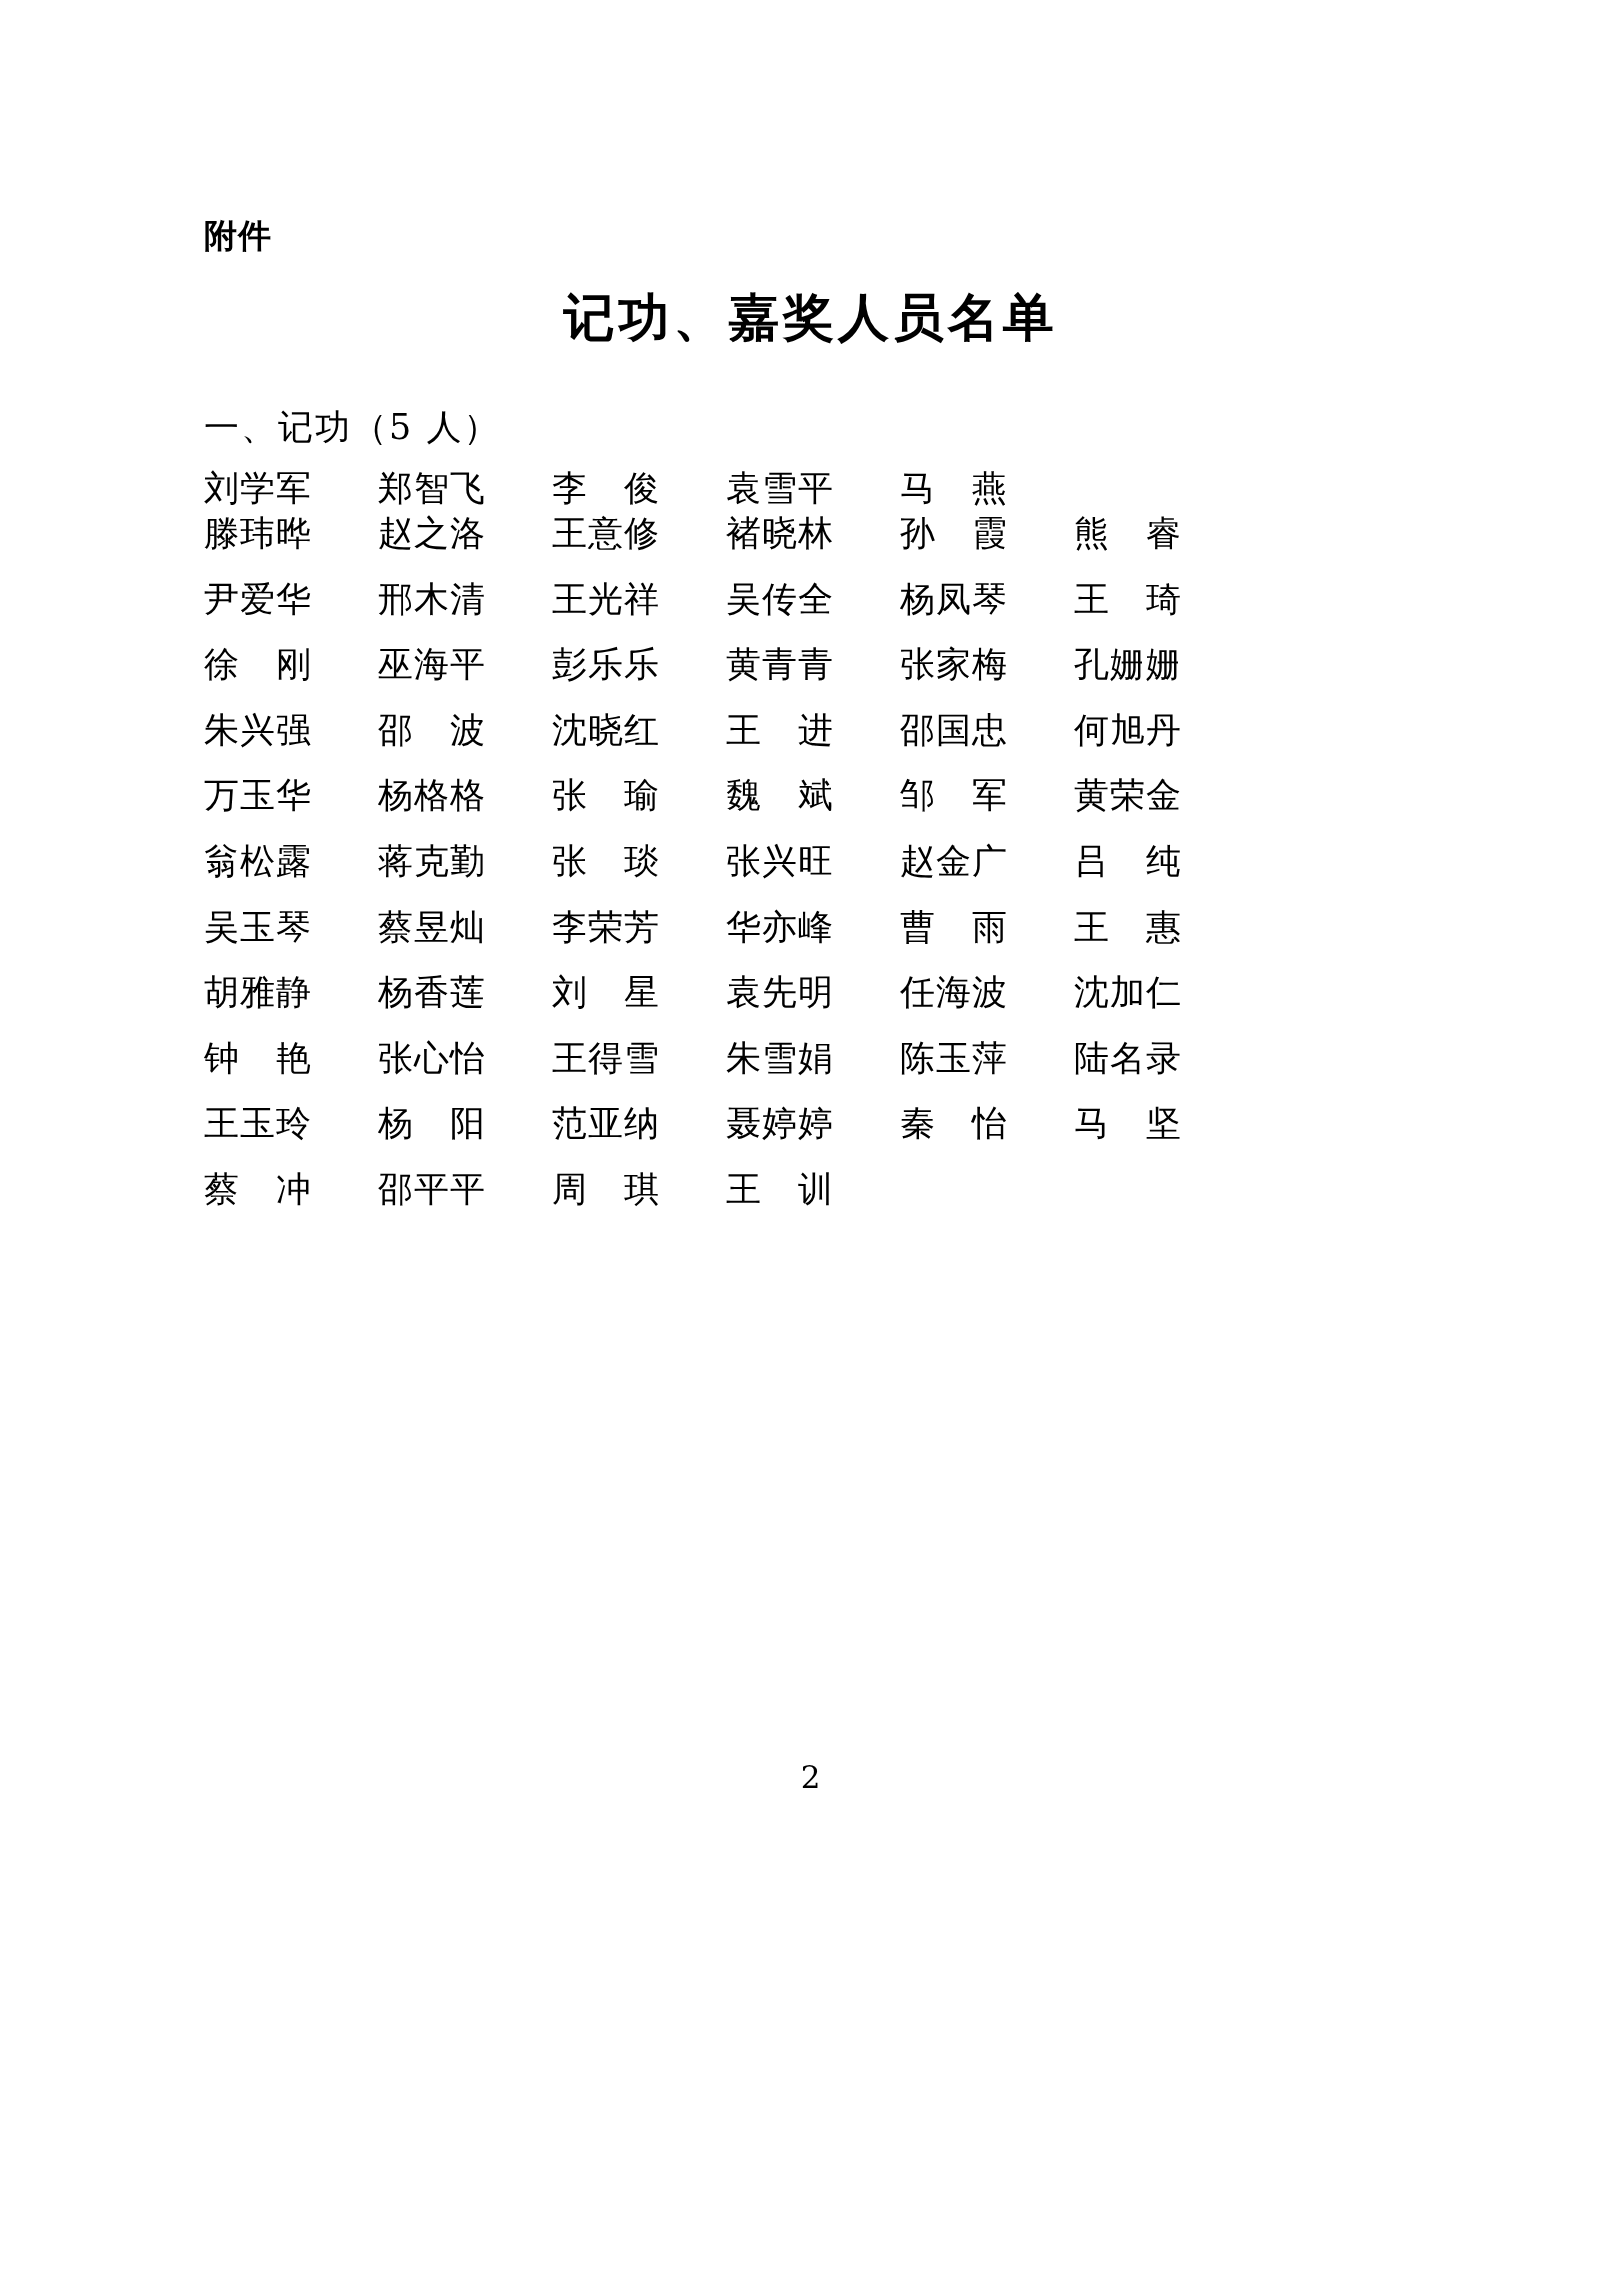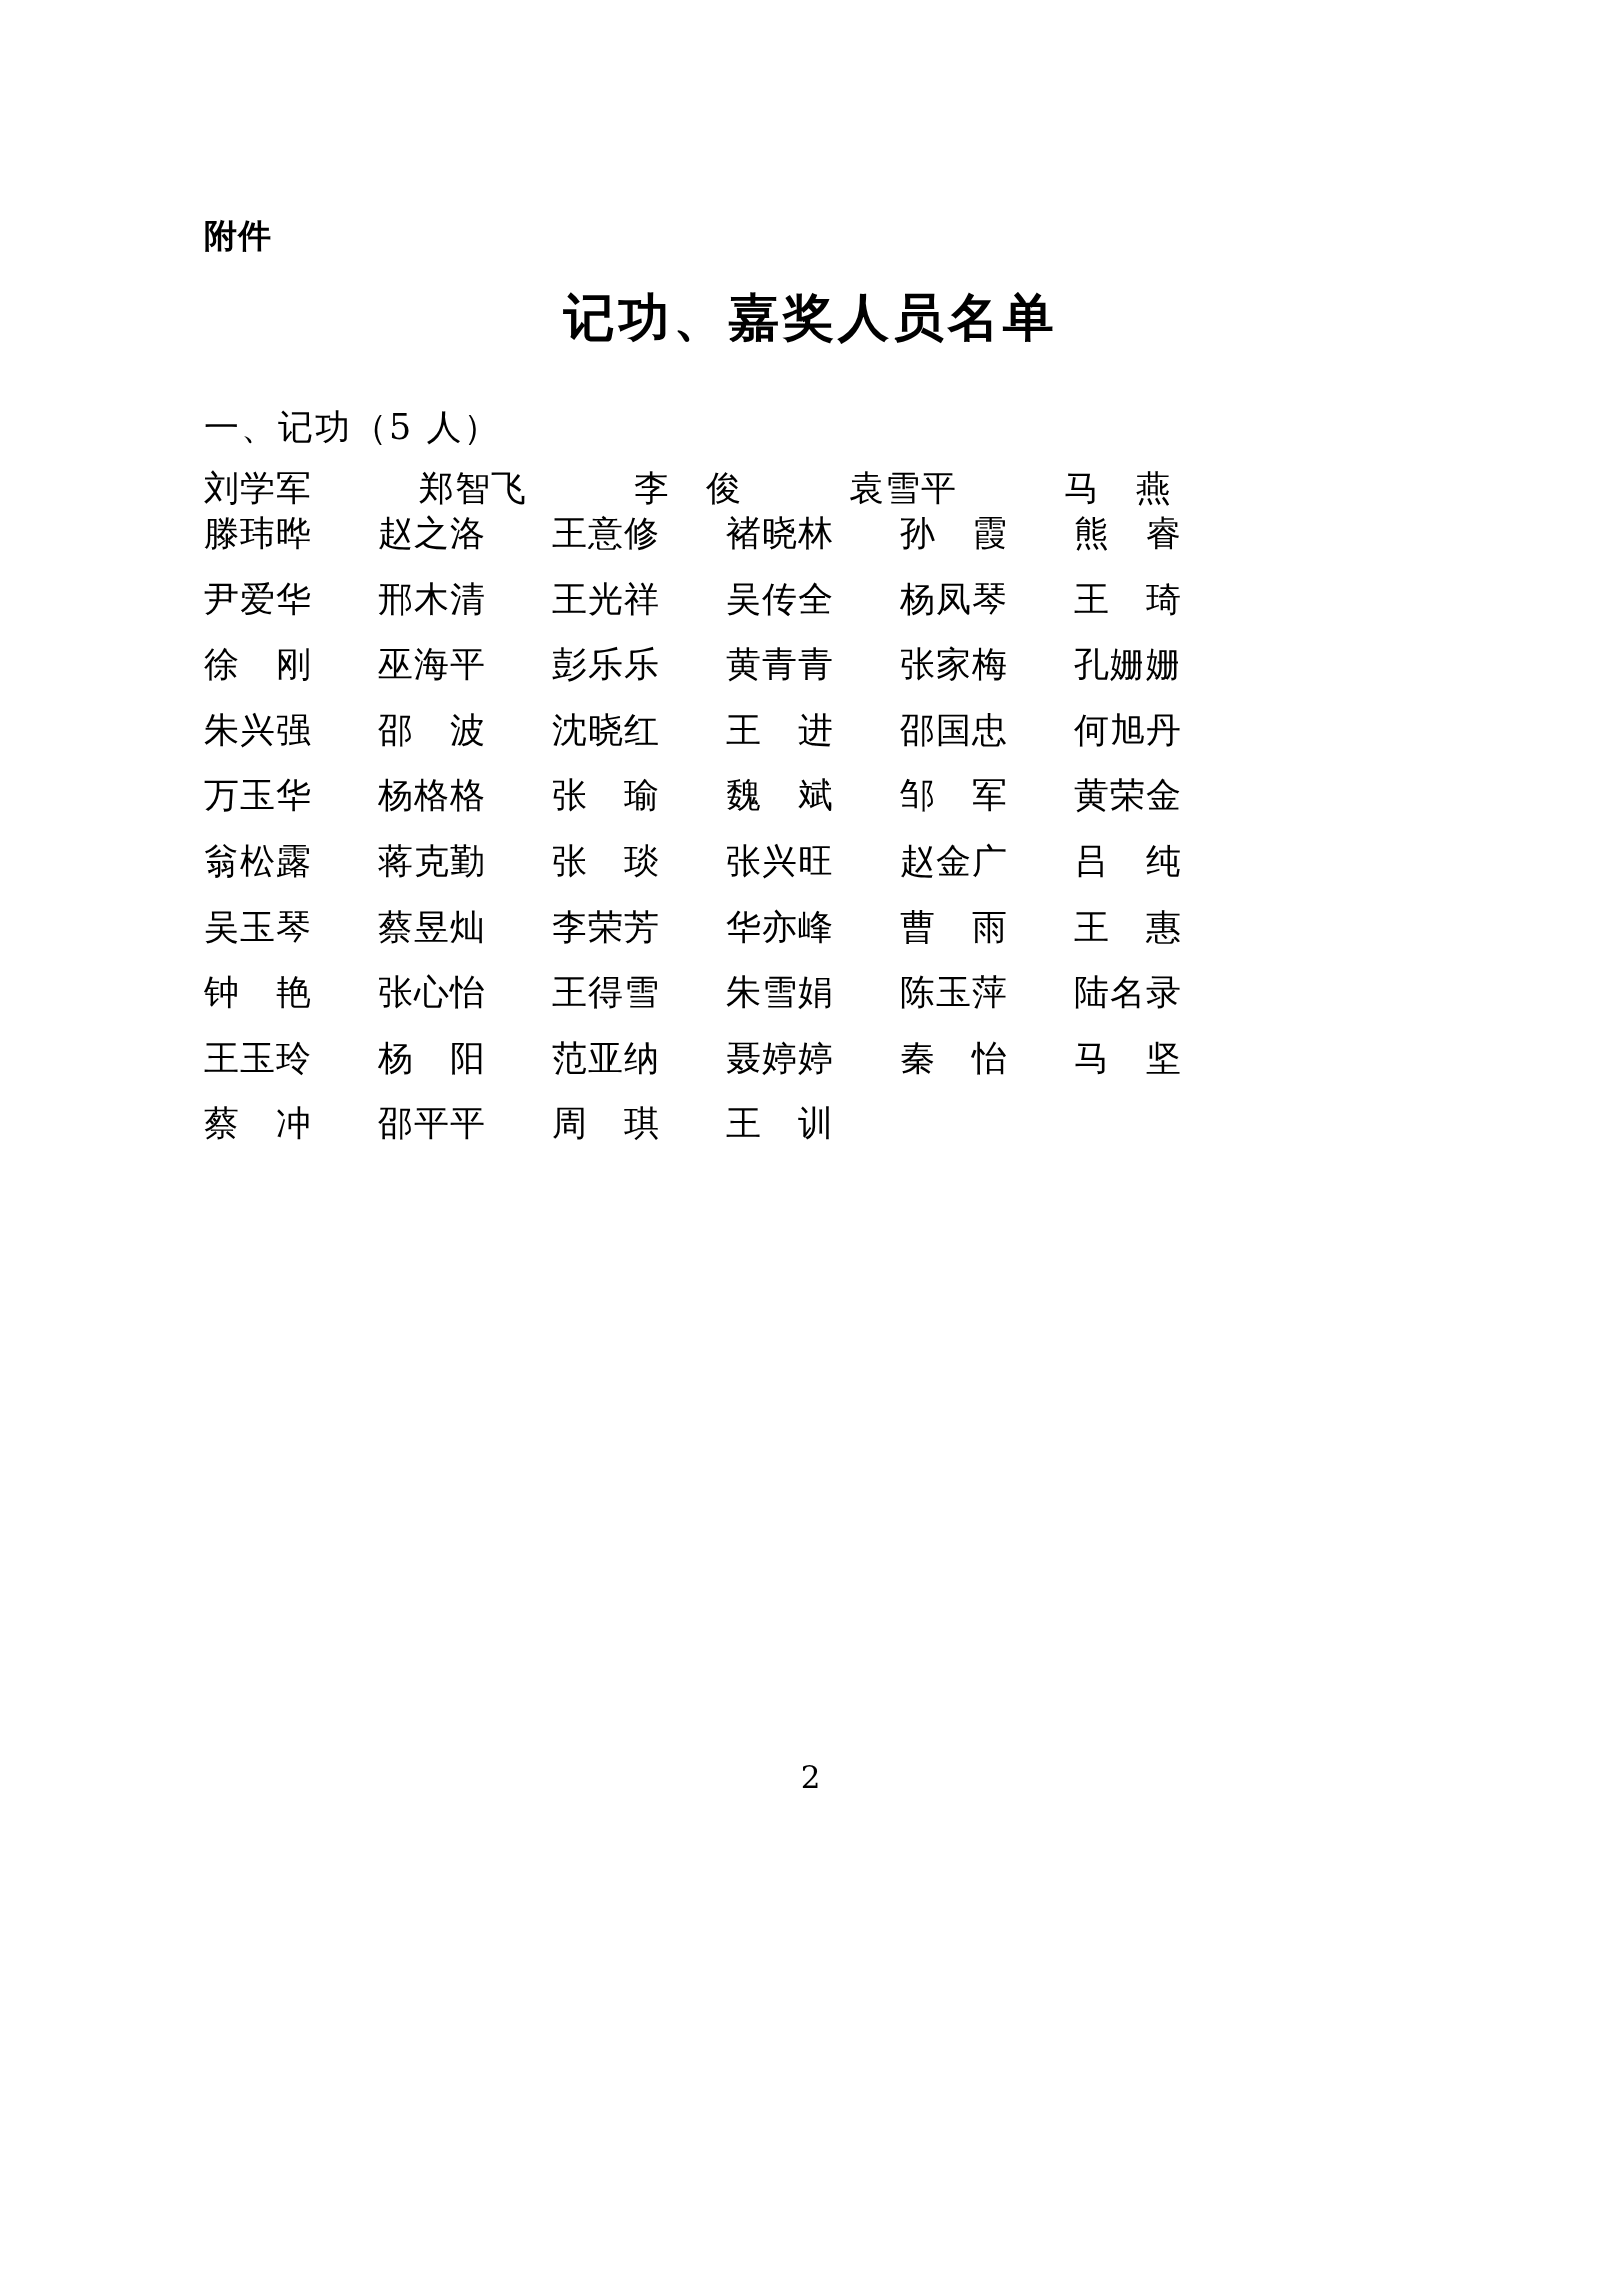--- a/index.html
+++ b/index.html
@@ -58,21 +58,20 @@
     flex: 0 0 174px;
     text-align: left;
     white-space: pre;
     font-family: "DejaVu Serif", "Liberation Serif", serif;
   }
   #section-merit {
     top: 404px;
   }
   #section-merit .name-row {
     margin-top: 7.8px;
-    gap: 41px;
   }
   #section-commend {
     top: 510px;
   }
   #section-commend .rows-wrap {
     margin-top: 0;
   }
   #section-commend .name-row {
     margin-bottom: 18.6px;
   }
@@ -167,20 +166,28 @@
 
       <div class="name-row">
         <div class="name-cell">吴玉琴</div>
         <div class="name-cell">蔡昱灿</div>
         <div class="name-cell">李荣芳</div>
         <div class="name-cell">华亦峰</div>
         <div class="name-cell">曹　雨</div>
         <div class="name-cell">王　惠</div>
       </div>
 
+      <div class="name-row">
+        <div class="name-cell">胡雅静</div>
+        <div class="name-cell">杨香莲</div>
+        <div class="name-cell">刘　星</div>
+        <div class="name-cell">袁先明</div>
+        <div class="name-cell">任海波</div>
+        <div class="name-cell">沈加仁</div>
+      </div>
 
       <div class="name-row">
         <div class="name-cell">钟　艳</div>
         <div class="name-cell">张心怡</div>
         <div class="name-cell">王得雪</div>
         <div class="name-cell">朱雪娟</div>
         <div class="name-cell">陈玉萍</div>
         <div class="name-cell">陆名录</div>
       </div>
 

